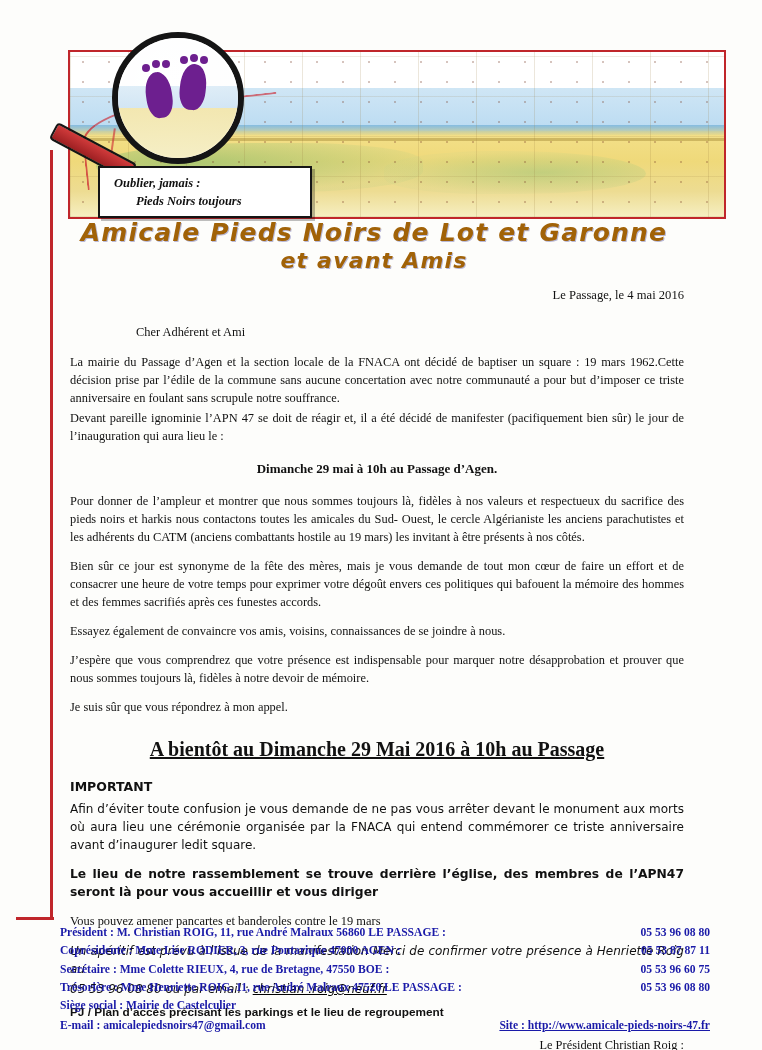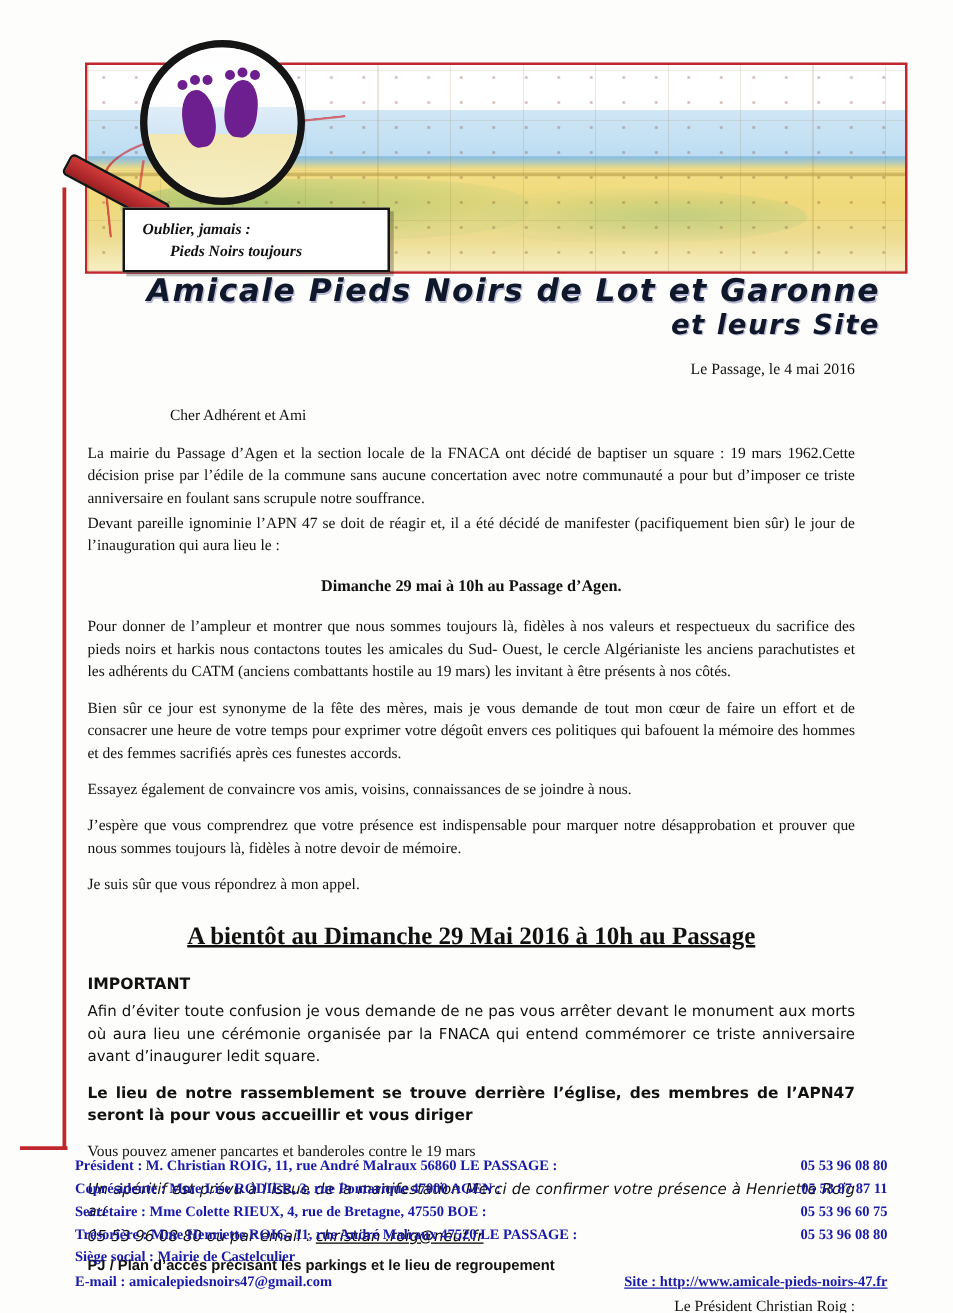--- a/index.html
+++ b/index.html
@@ -111,24 +111,24 @@
   }
   .motto div{
     font-family:"Liberation Serif", serif;
     font-style:italic;font-weight:bold;font-size:12.5px;color:#111;
     line-height:1.45;
   }
   .motto .l1{padding:6px 0 0 14px;}
   .motto .l2{padding:0 0 0 36px;}
 
   .org-title{
-    position:absolute;left:44px;top:218px;width:660px;text-align:right;
+    position:absolute;left:44px;top:218px;width:660px;text-align:center;
     font-family:"DejaVu Sans", sans-serif;
     font-weight:bold;font-style:italic;font-size:25px;
-    color:#0f172a;
+    color:#a16207;
     letter-spacing:1.2px;
     line-height:1.18;
     text-shadow:1px 1px 0 #b9b9d8;
   }
   .org-title .l2{font-size:22px;}
 
   
   .left-rule{
     position:absolute;left:50px;top:150px;width:3px;height:770px;background:#c0262b;
   }
@@ -214,21 +214,21 @@
     <div class="handle"></div>
 
     <div class="motto">
       <div class="l1">Oublier, jamais :</div>
       <div class="l2">Pieds Noirs  toujours</div>
     </div>
   </div>
 
   <div class="org-title">
     <div class="l1">Amicale Pieds Noirs de Lot et Garonne</div>
-    <div class="l2">et leurs Site</div>
+    <div class="l2">et avant Amis</div>
   </div>
 
   <div class="left-rule"></div>
   <div class="left-rule-foot"></div>
 
   <div class="body">
 
     <div class="date-line">Le Passage, le 4 mai  2016</div>
 
     <div class="salutation">Cher Adhérent et Ami</div>

